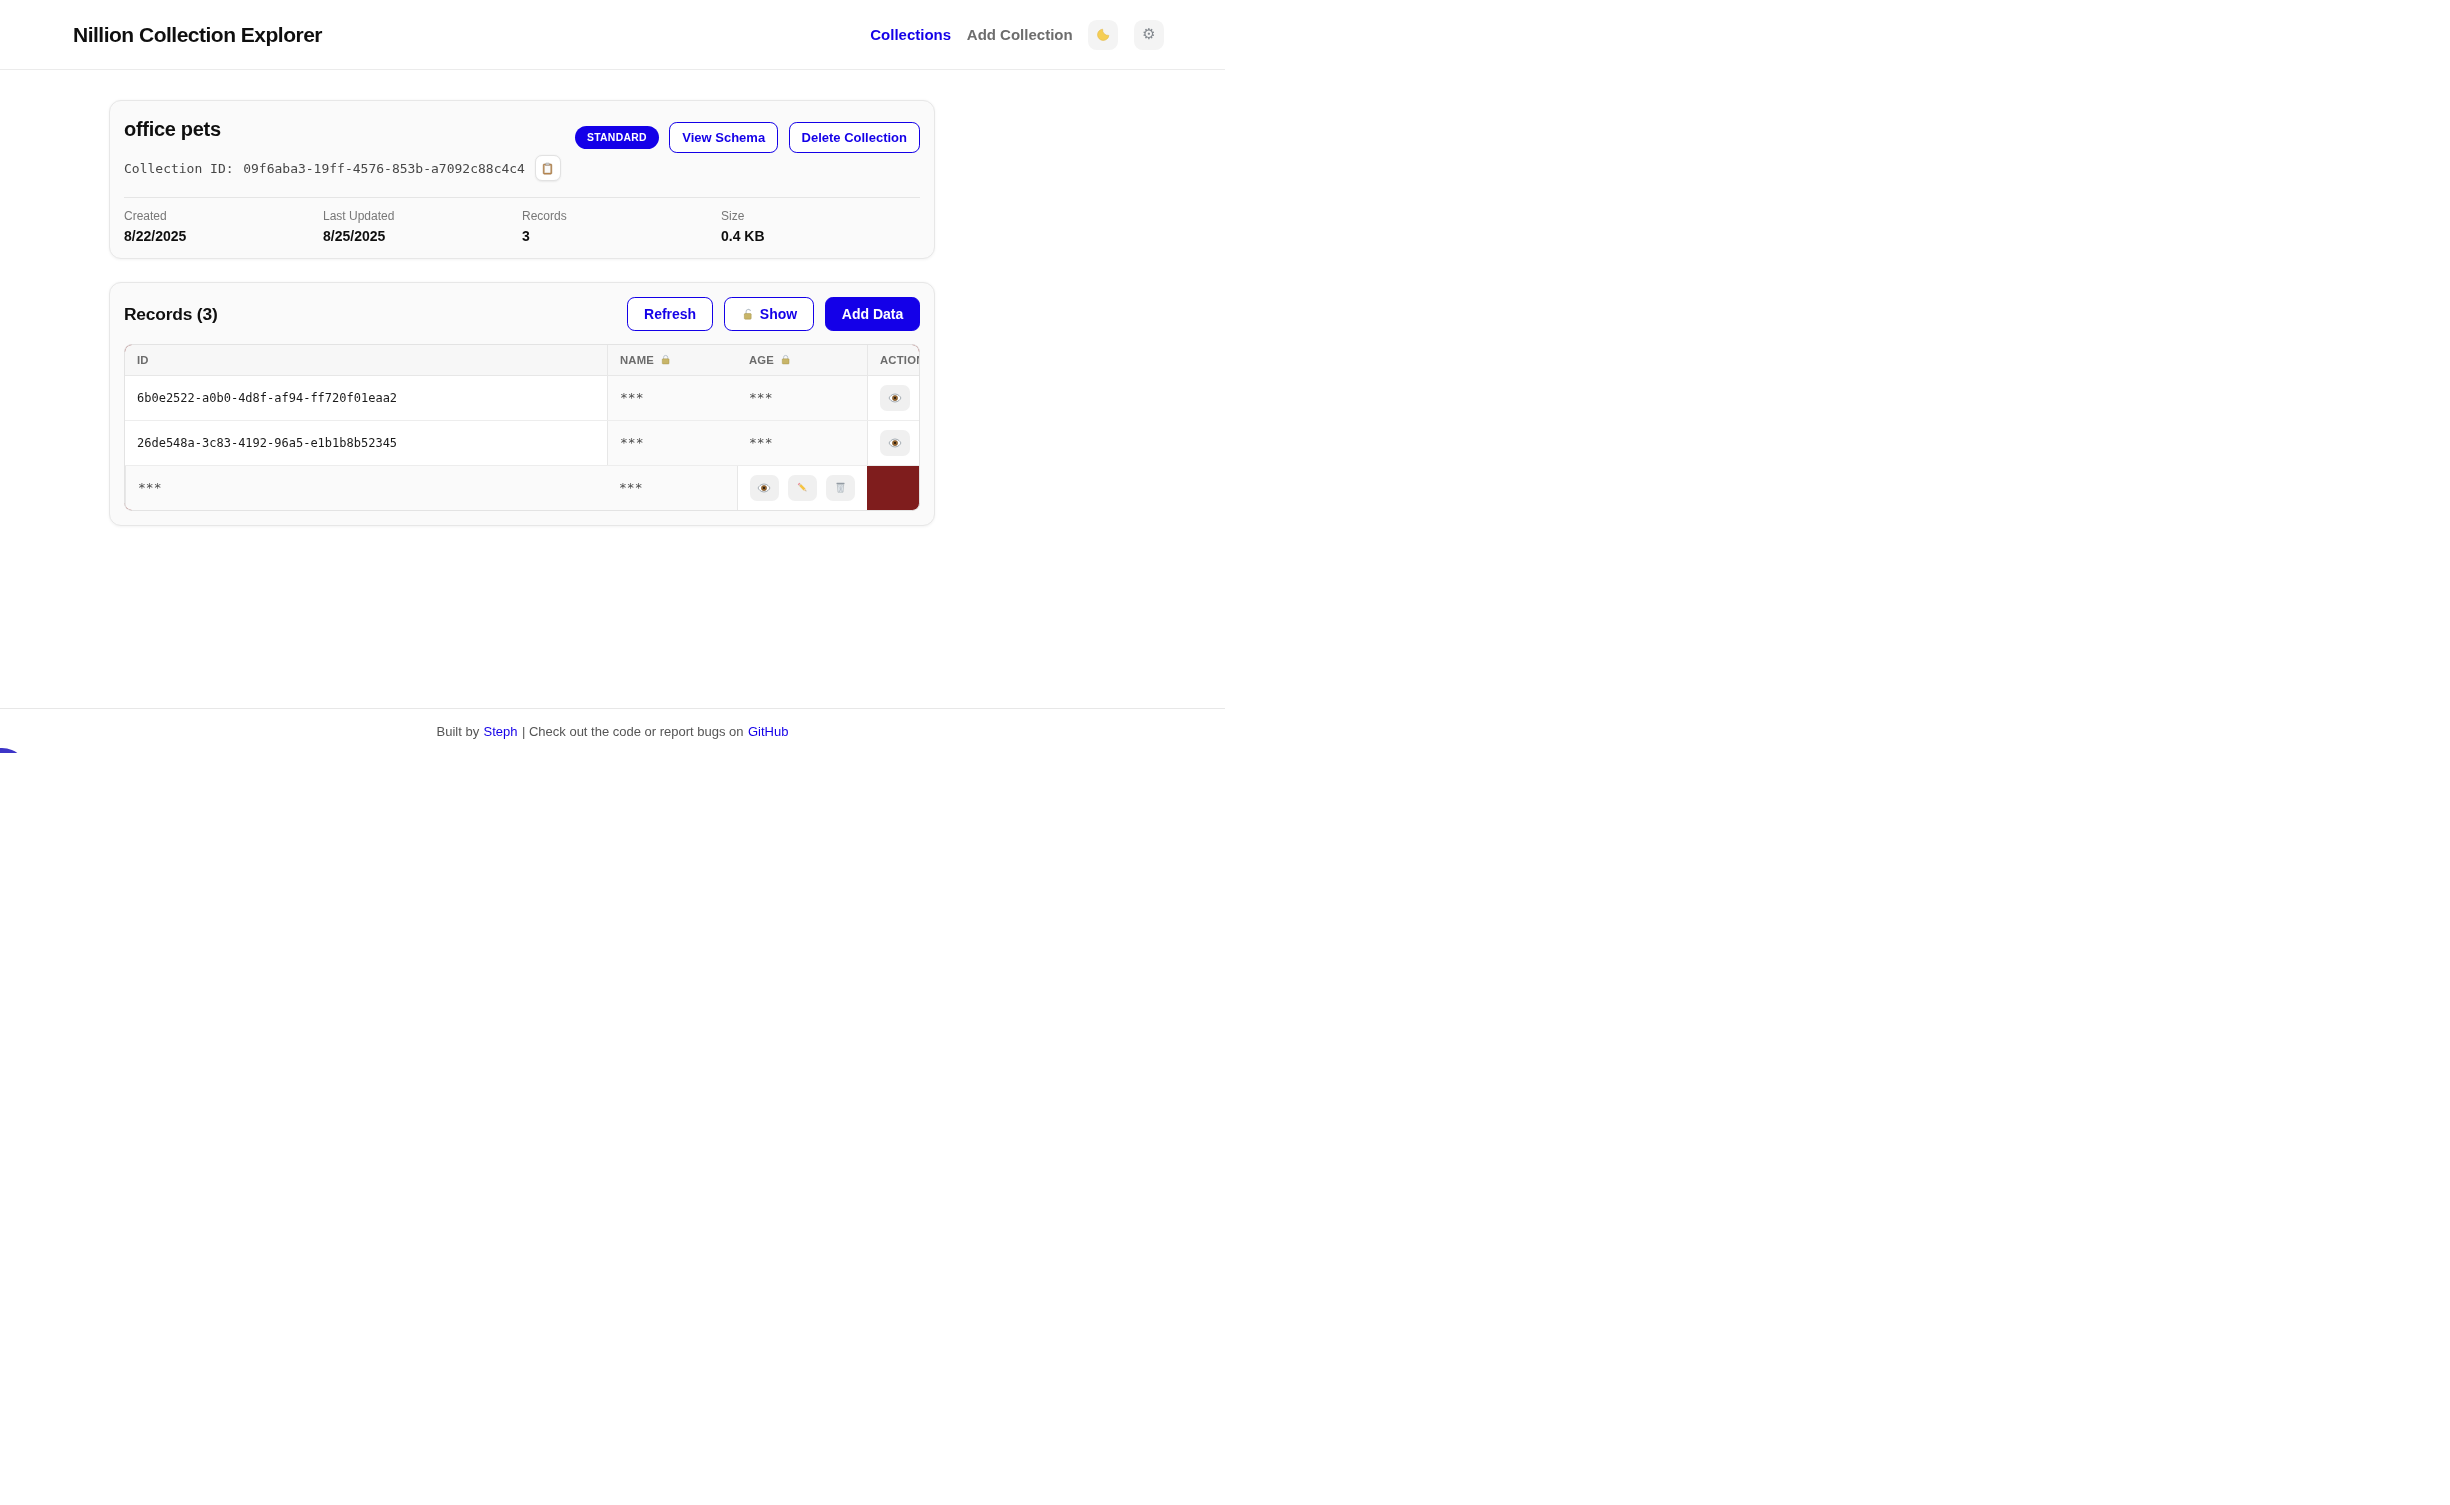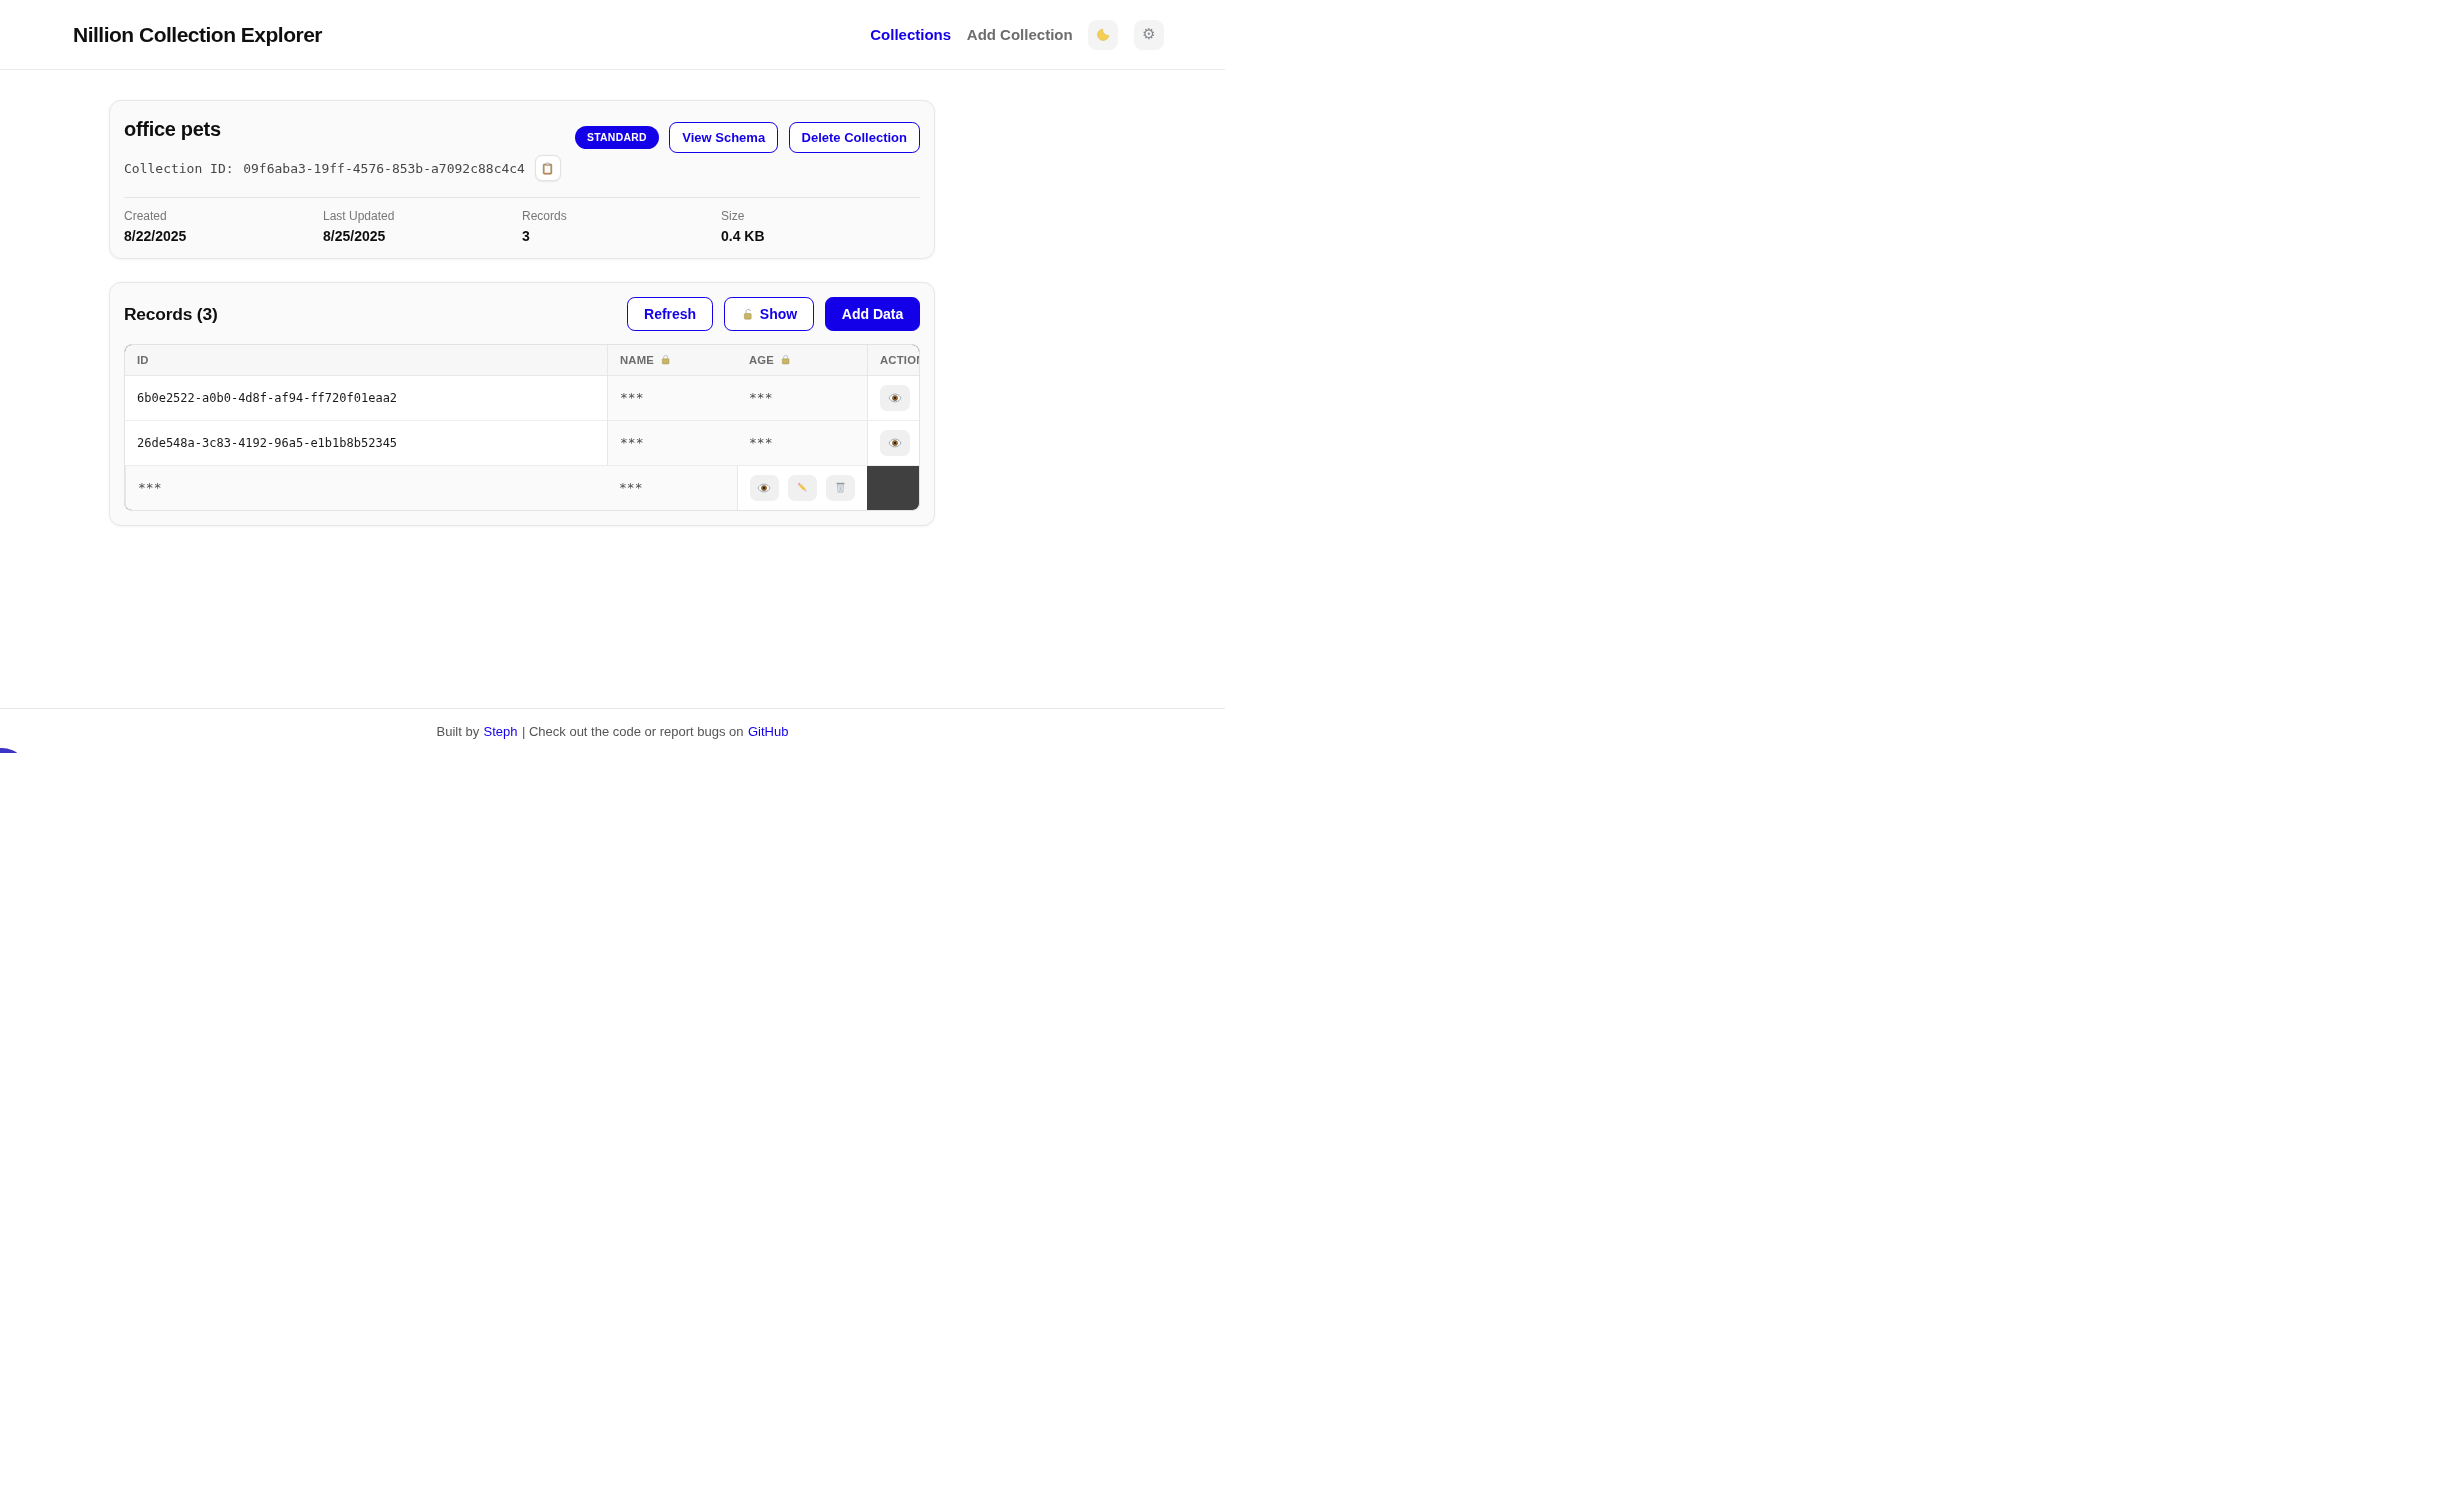--- a/index.html
+++ b/index.html
@@ -70,21 +70,21 @@
   .rec-head{display:flex;justify-content:space-between;align-items:center;margin-bottom:13px;}
   .rec-title{font-size:17.4px;font-weight:800;letter-spacing:-0.2px;margin:0;}
   .rec-actions{display:flex;align-items:center;gap:11.3px;}
   .btn-lg{font-size:14px;padding:7.8px 15.7px;}
   .btn-primary{
     background:var(--accent);border:1.7px solid var(--accent);color:#fff;
     font-weight:700;font-size:14px;padding:7.8px 15.7px;border-radius:7.8px;cursor:pointer;font-family:inherit;
   }
   .show-btn{display:inline-flex;align-items:center;gap:6px;}
   
-  .table{border:0.9px solid #e3e3e3;border-radius:7.8px;overflow:hidden;background:#404040;}
+  .table{border:0.9px solid #e3e3e3;border-radius:7.8px;overflow:hidden;background:#7f1d1d;}
   .trow{display:grid;grid-template-columns:482px 130px 130px 1fr;}
   .thead{background:#f7f7f7;border-bottom:0.9px solid #e7e7e7;}
   .th{
     font-size:11.3px;font-weight:700;color:#6c6c6c;letter-spacing:0.2px;
     padding:8.7px 12px;display:flex;align-items:center;gap:6px;min-height:30px;
   }
   .center{justify-content:center;}
   .body-row{border-bottom:0.9px solid #ededed;}
   .body-row:last-child{border-bottom:none;}
   .td{padding:0 12px;display:flex;align-items:center;height:44px;background:#fff;}

